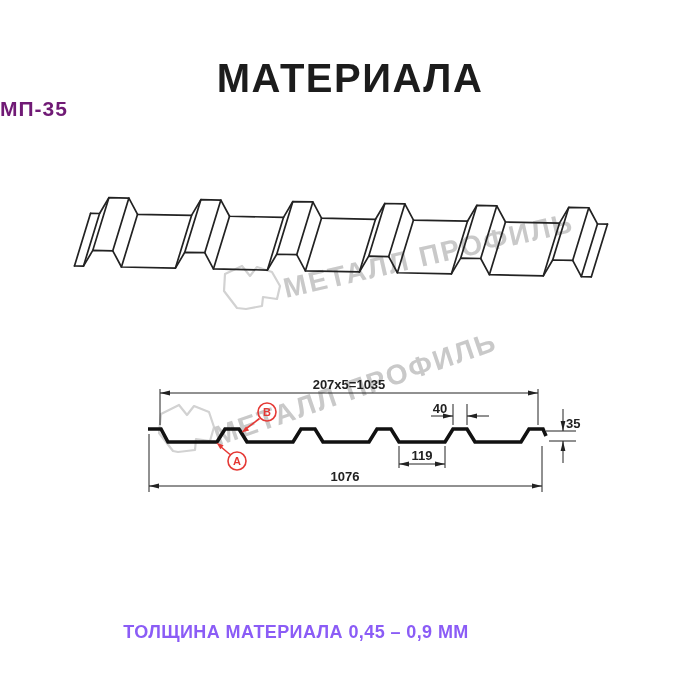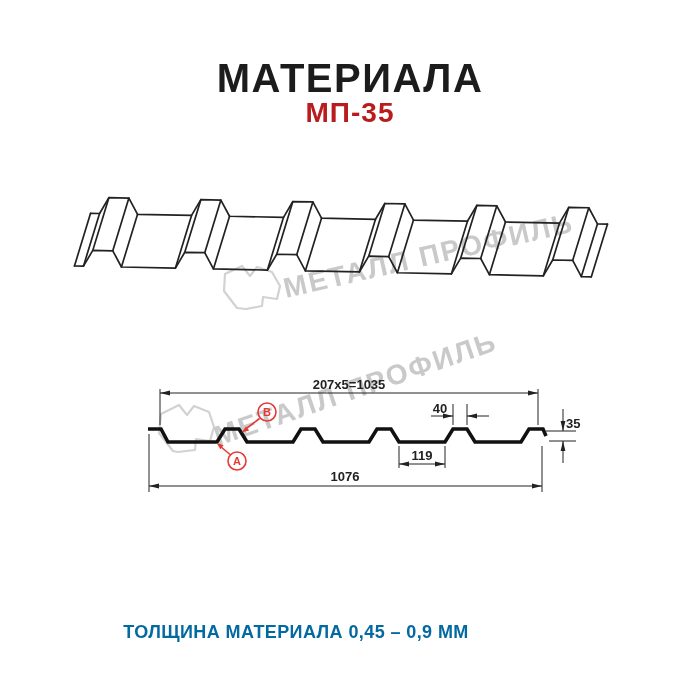--- a/index.html
+++ b/index.html
@@ -1,23 +1,23 @@
 <!DOCTYPE html>
 <html><head>
 <meta charset="utf-8">
 <style>
   html,body{margin:0;padding:0;background:#ffffff;}
   .page{position:relative;width:700px;height:700px;background:#ffffff;overflow:hidden;
         font-family:"Liberation Sans", sans-serif;}
   .title{position:absolute;top:58px;left:0;width:700px;text-align:center;
          font-size:40px;font-weight:900;letter-spacing:1.5px;color:#1c1c1c;line-height:1;}
-  .subtitle{position:absolute;top:97px;left:0;width:700px;text-align:center;
-         font-size:28px;font-weight:700;letter-spacing:1px;color:#b91c1c;}
+  .subtitle{position:absolute;top:97px;left:0;width:700px;text-align:left;
+         font-size:21px;font-weight:700;letter-spacing:1px;color:#701a75;}
   .footer{position:absolute;top:622px;left:0;width:592px;text-align:center;
-         font-size:18px;font-weight:700;letter-spacing:0.4px;color:#0369a1;}
+         font-size:18px;font-weight:700;letter-spacing:0.4px;color:#8b5cf6;}
   svg{position:absolute;left:0;top:0;}
   .wm-text{font-size:28px;font-weight:700;letter-spacing:2px;fill:#c9c9c9;}
   .dim-text{font-size:13px;font-weight:700;fill:#222;}
   .dim-line{stroke:#222;stroke-width:1;fill:none;}
   .arrow{fill:#222;stroke:none;}
   .wire{stroke:#222;stroke-width:1.7;fill:none;stroke-linejoin:round;stroke-linecap:round;}
   .profile{stroke:#111;stroke-width:3.6;fill:none;stroke-linejoin:miter;}
   .red-ln{stroke:#e53935;stroke-width:1.6;fill:none;}
   .red-fill{fill:#e53935;stroke:none;}
   .red-letter{font-size:11px;font-weight:700;fill:#e53935;text-anchor:middle;}

